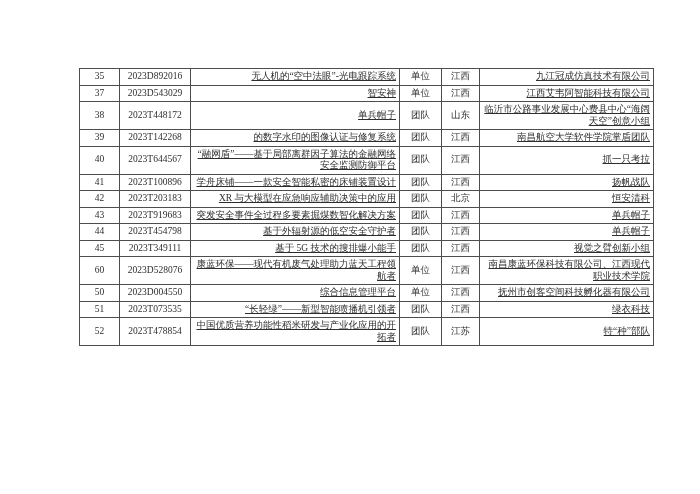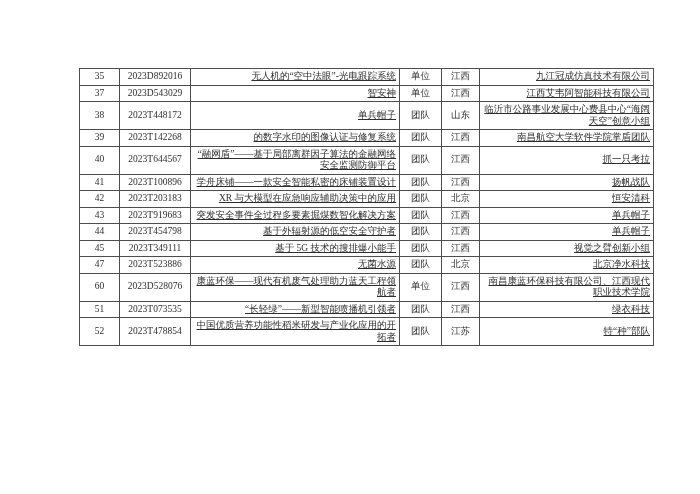--- a/index.html
+++ b/index.html
@@ -132,34 +132,34 @@
   </tr>
         <tr class="data-row">
     <td class="c-num">45</td>
     <td class="c-id">2023T349111</td>
     <td class="c-name">基于 5G 技术的搜排爆小能手</td>
     <td class="c-type">团队</td>
     <td class="c-prov">江西</td>
     <td class="c-org">视觉之臂创新小组</td>
   </tr>
         <tr class="data-row">
-    <td class="c-num">47</td>
-    <td class="c-id">2023T523886</td>
-    <td class="c-name">无菌水源</td>
-    <td class="c-type">团队</td>
-    <td class="c-prov">北京</td>
-    <td class="c-org">北京净水科技</td>
-  </tr>
-        <tr class="data-row">
     <td class="c-num">60</td>
     <td class="c-id">2023D528076</td>
     <td class="c-name">康蓝环保——现代有机废气处理助力蓝天工程领航者</td>
     <td class="c-type">单位</td>
     <td class="c-prov">江西</td>
     <td class="c-org">南昌康蓝环保科技有限公司、江西现代职业技术学院</td>
+  </tr>
+        <tr class="data-row">
+    <td class="c-num">50</td>
+    <td class="c-id">2023D004550</td>
+    <td class="c-name">综合信息管理平台</td>
+    <td class="c-type">单位</td>
+    <td class="c-prov">江西</td>
+    <td class="c-org">抚州市创客空间科技孵化器有限公司</td>
   </tr>
         <tr class="data-row">
     <td class="c-num">51</td>
     <td class="c-id">2023T073535</td>
     <td class="c-name">“长轻绿”——新型智能喷播机引领者</td>
     <td class="c-type">团队</td>
     <td class="c-prov">江西</td>
     <td class="c-org">绿衣科技</td>
   </tr>
         <tr class="data-row">

